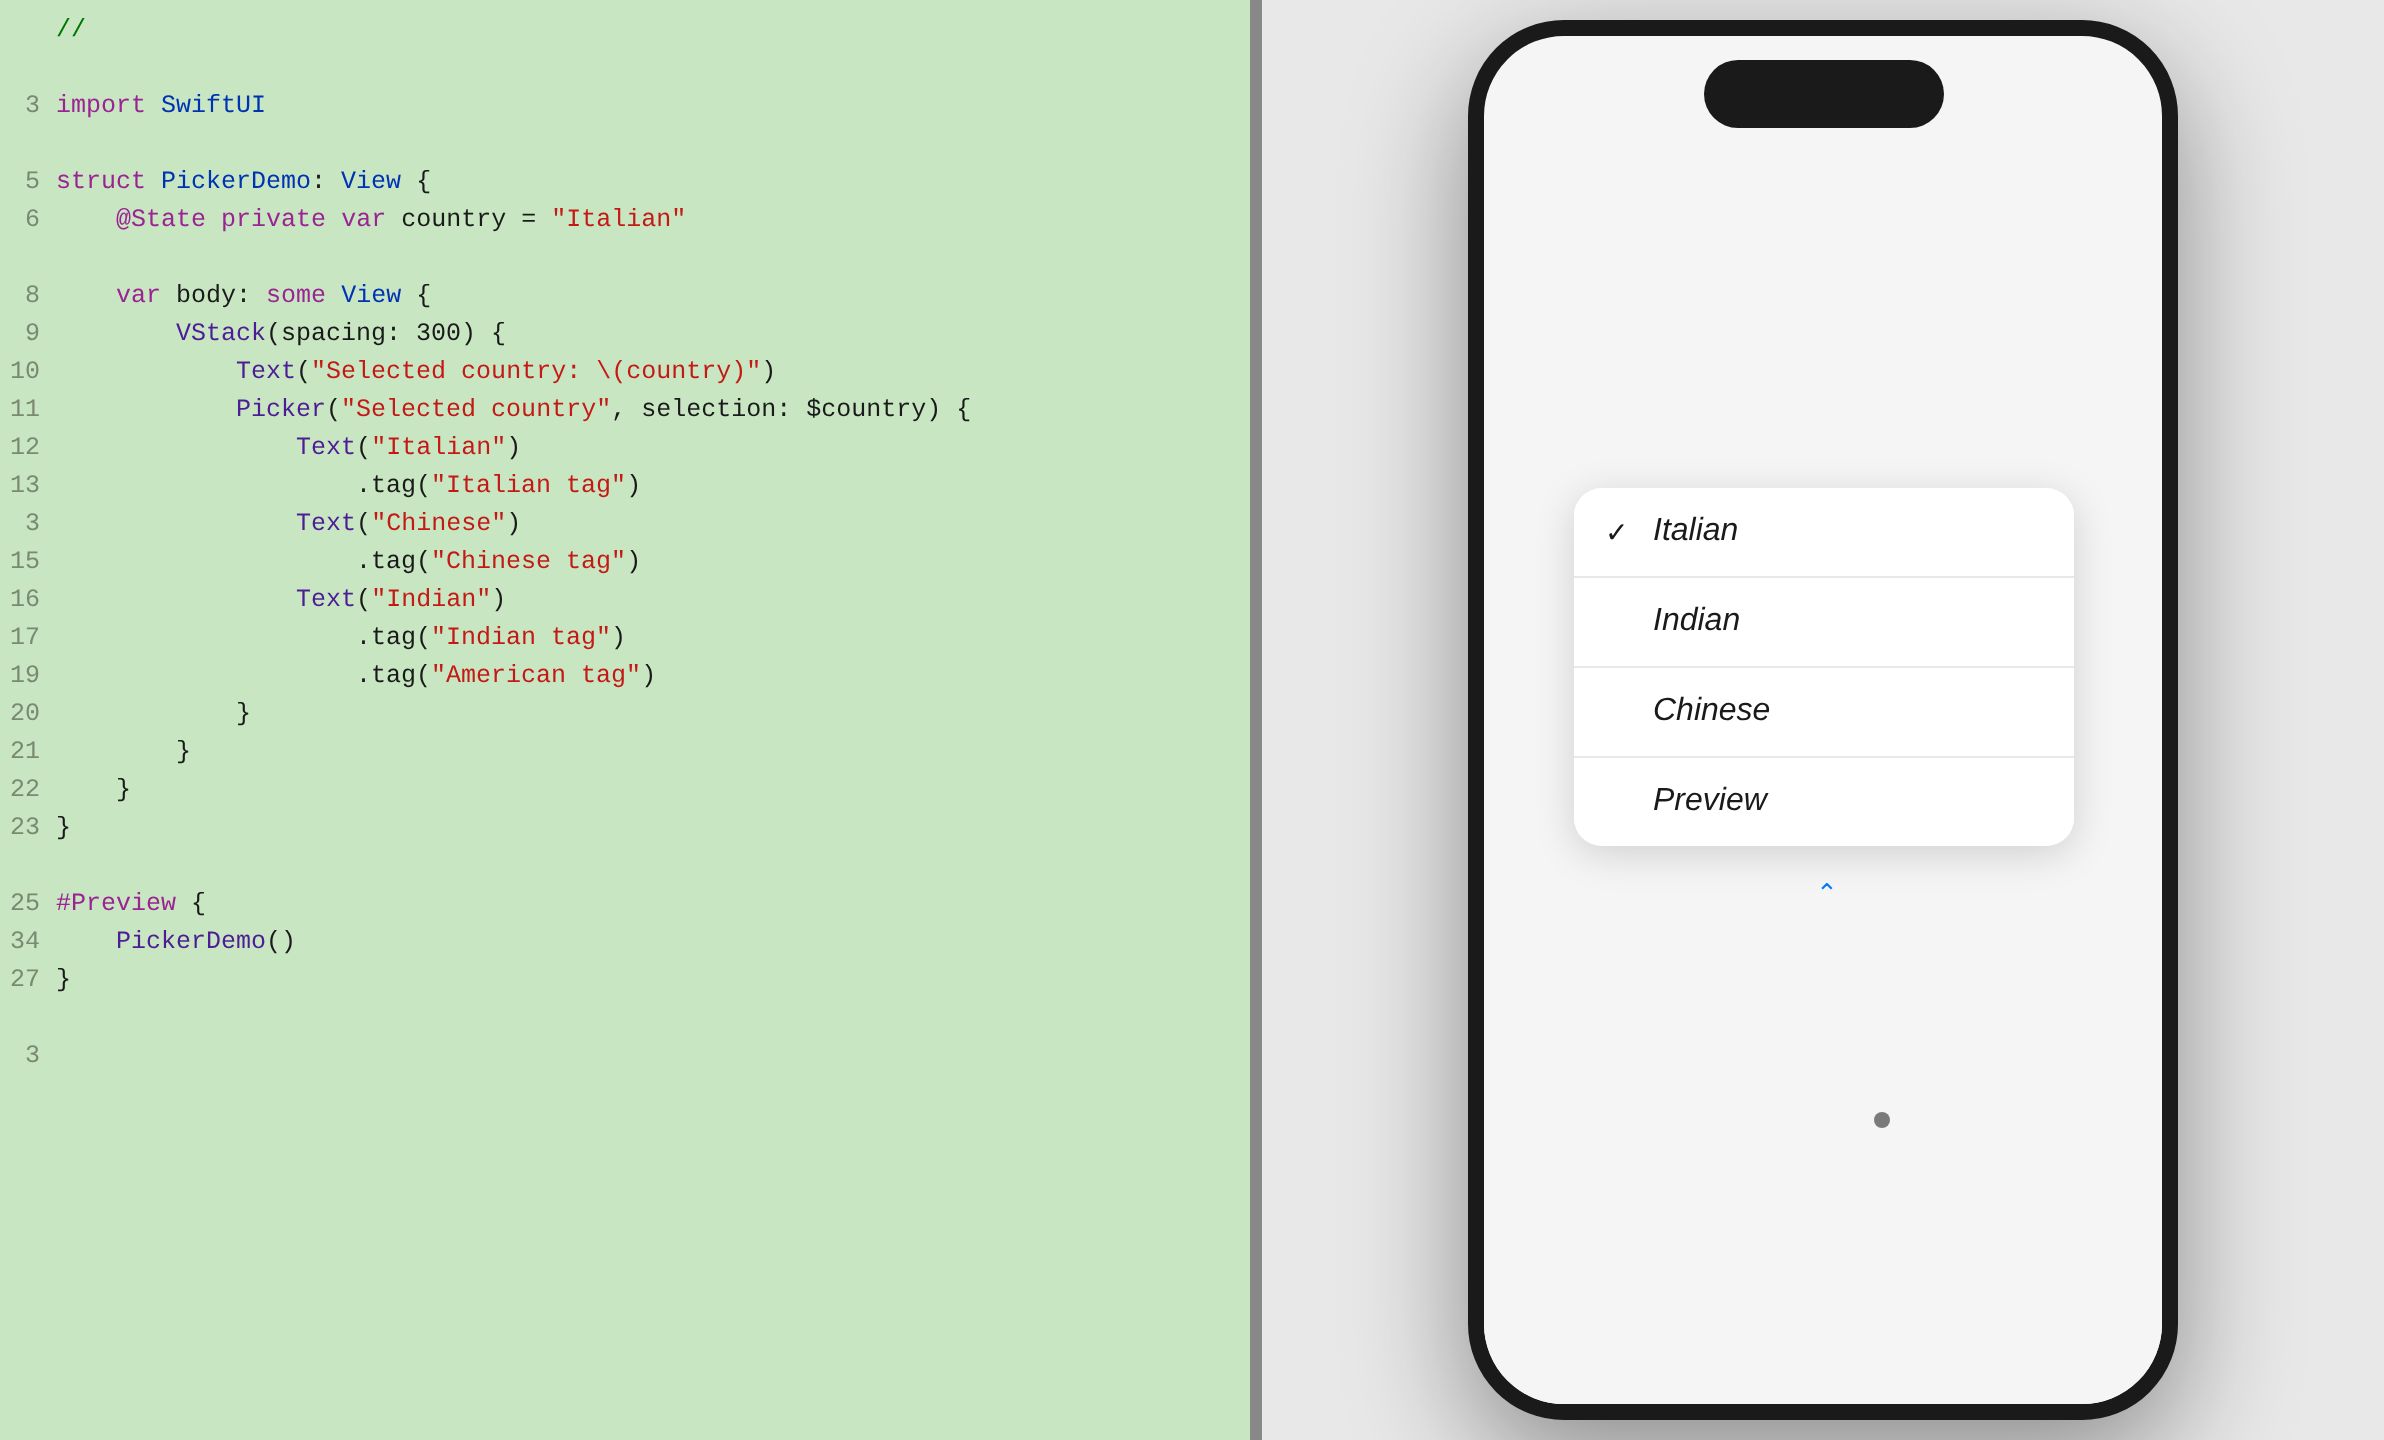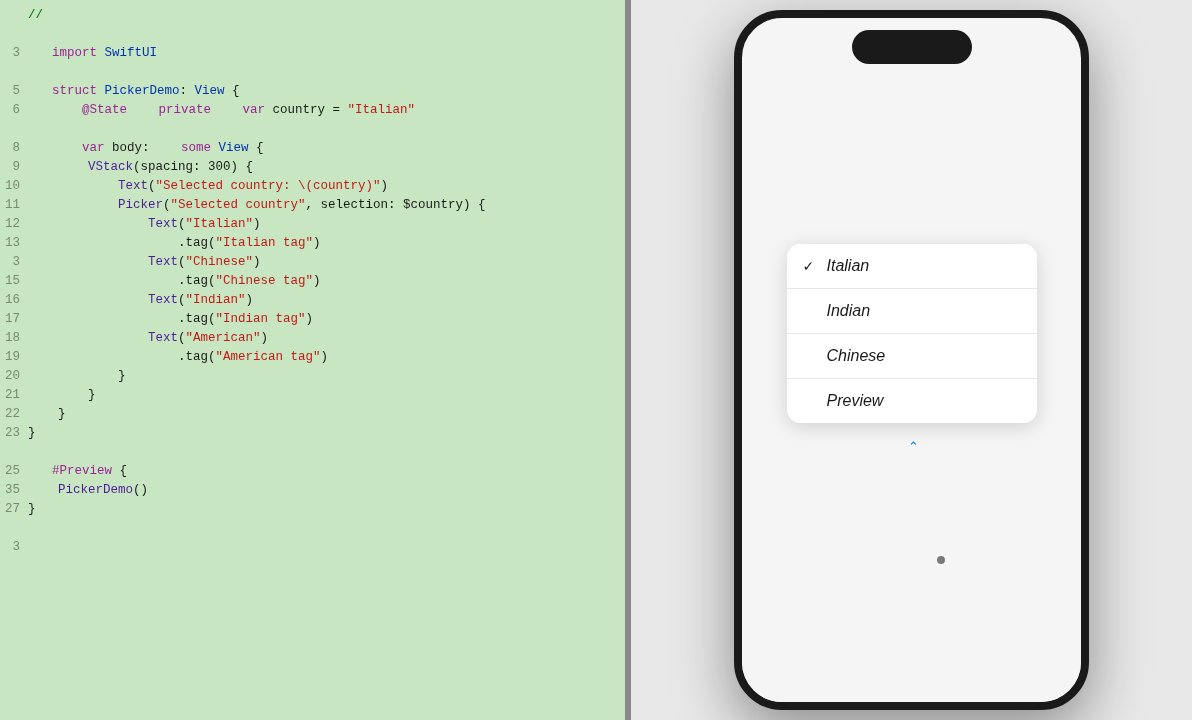--- a/index.html
+++ b/index.html
@@ -40,21 +40,21 @@
       user-select: none;
     }
 
     .code-content {
       font-family: 'SF Mono', 'Menlo', 'Monaco', 'Courier New', monospace;
       font-size: 12.5px;
       white-space: pre;
       color: #1a1a1a;
     }
 
-    .kw { color: #9b2393; margin-left: 24px; } 
+    .kw { color: #9b2393; } 
     .type { color: #0033b3; } 
     .str { color: #c41a16; } 
     .func-name { color: #4c1d95; }
     .comment { color: #007400; } 
 
     
     .divider {
       width: 6px;
       height: 720px;
       background: #888;
@@ -246,24 +246,20 @@
       </div>
       <div class="code-line">
         <span class="line-number">16</span>
         <span class="code-content">                <span class="func-name">Text</span>(<span class="str">"Indian"</span>)</span>
       </div>
       <div class="code-line">
         <span class="line-number">17</span>
         <span class="code-content">                    .tag(<span class="str">"Indian tag"</span>)</span>
       </div>
       <div class="code-line">
-        <span class="line-number">18</span>
-        <span class="code-content">                <span class="func-name">Text</span>(<span class="str">"American"</span>)</span>
-      </div>
-      <div class="code-line">
         <span class="line-number">19</span>
         <span class="code-content">                    .tag(<span class="str">"American tag"</span>)</span>
       </div>
       <div class="code-line">
         <span class="line-number">20</span>
         <span class="code-content">            }</span>
       </div>
       <div class="code-line">
         <span class="line-number">21</span>
         <span class="code-content">        }</span>
@@ -278,21 +274,21 @@
       </div>
       <div class="code-line">
         <span class="line-number"></span>
         <span class="code-content"></span>
       </div>
       <div class="code-line">
         <span class="line-number">25</span>
         <span class="code-content"><span class="kw">#Preview</span> {</span>
       </div>
       <div class="code-line">
-        <span class="line-number">35</span>
+        <span class="line-number">34</span>
         <span class="code-content">    <span class="func-name">PickerDemo</span>()</span>
       </div>
       <div class="code-line">
         <span class="line-number">27</span>
         <span class="code-content">}</span>
       </div>
       <div class="code-line">
         <span class="line-number"></span>
         <span class="code-content"></span>
       </div>

